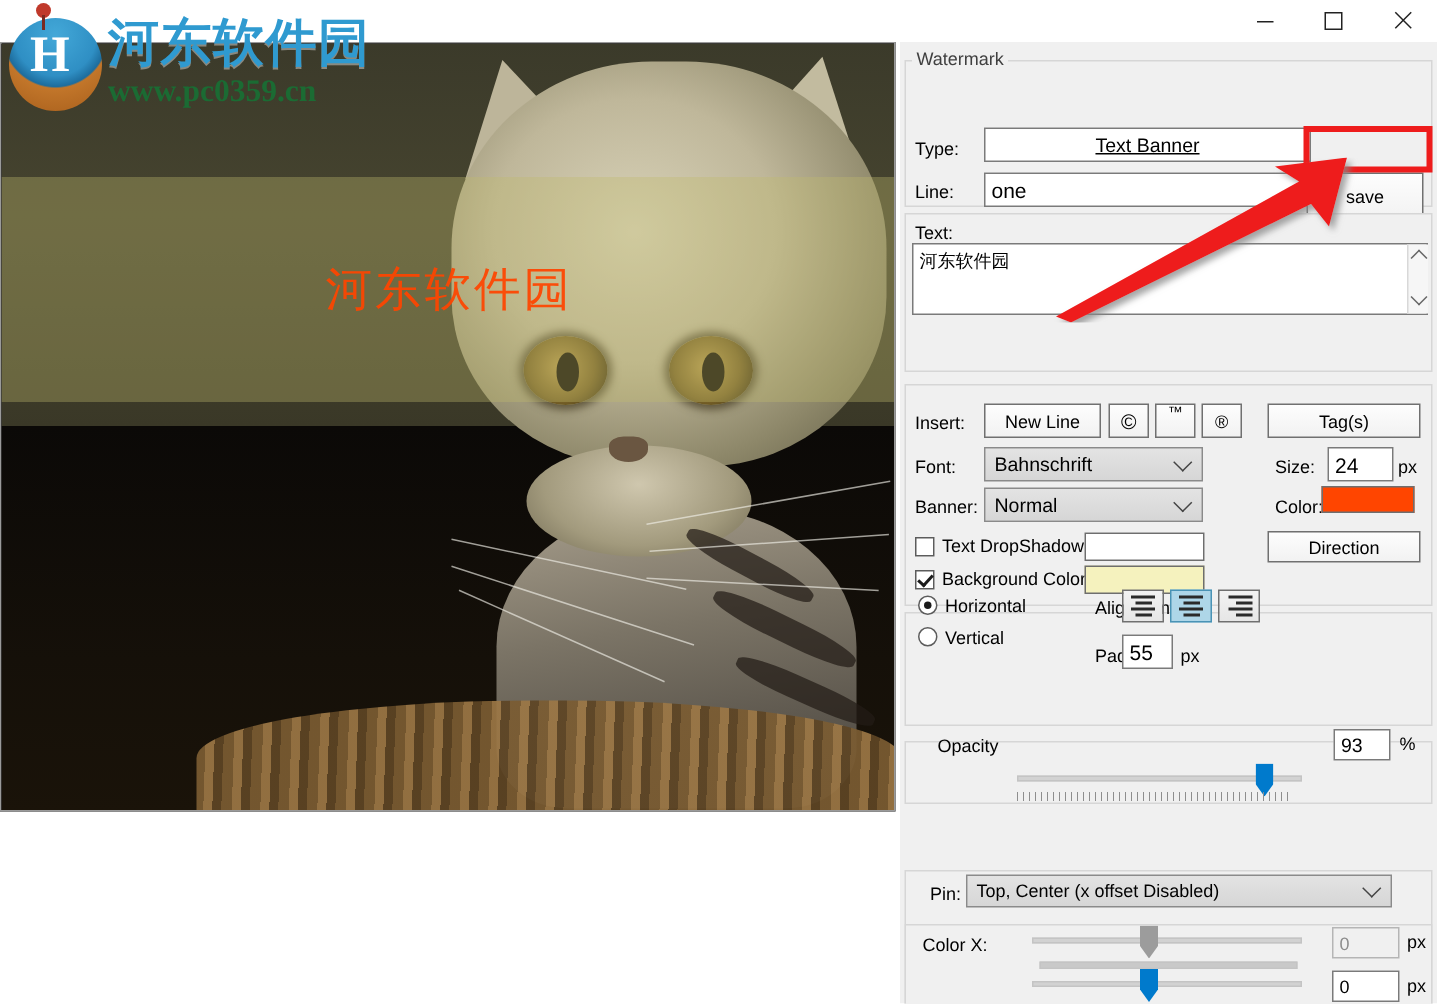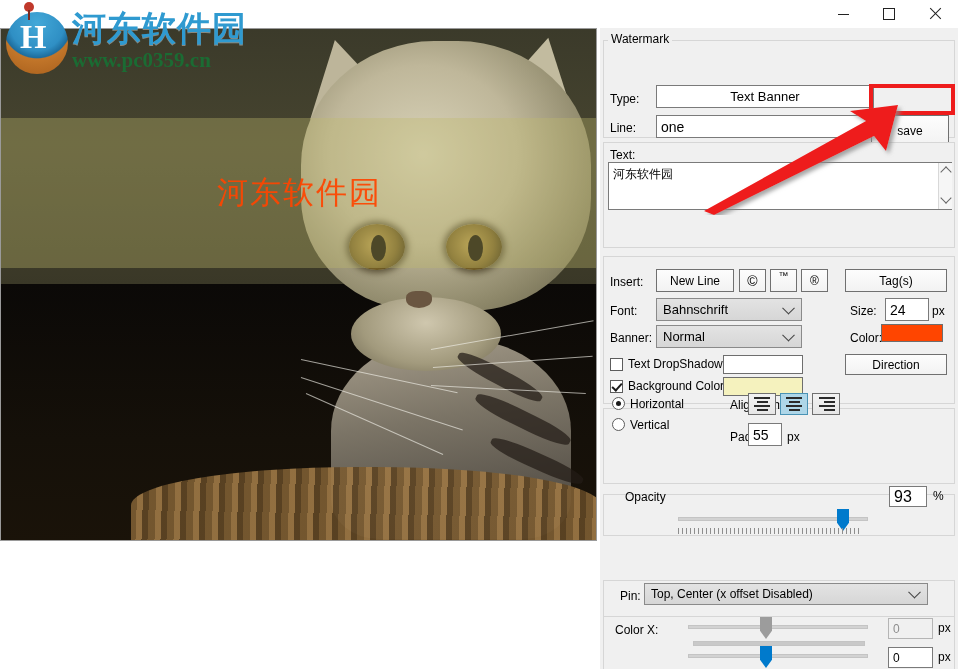--- a/index.html
+++ b/index.html
@@ -200,33 +200,33 @@
   }
   .group {
     position: absolute;
     background: #f0f0f0;
     border: 1px solid #d6d6d6;
     box-sizing: border-box;
   }
   .group-title {
     position: absolute; left: 4px; top: -9px;
     background: #f0f0f0; padding: 0 3px;
-    font-size: 12px; color: #000000;
+    font-size: 12px; color: #404040;
   }
   .lbl { font-size: 12px; color: #000; }
 
   .tf {
     box-sizing: border-box;
     background: #ffffff;
     border: 1px solid #7a7a7a;
     font-size: 13px; color: #000;
     padding: 0 4px;
     display: flex; align-items: center;
   }
-  .tf.center { justify-content: center; }
+  .tf.center { justify-content: center; text-decoration: underline; }
   .tf.disabled { background: #f0f0f0; color: #8d8d8d; border-color: #b5b5b5; }
 
   .btn {
     box-sizing: border-box;
     background: linear-gradient(180deg,#fdfdfd 0%, #f2f2f2 100%);
     border: 1px solid #707070;
     font-size: 12px; color: #000;
     display: flex; align-items: center; justify-content: center;
   }
 
@@ -445,21 +445,21 @@
 
     <span class="lbl" style="position:absolute; left:130px; top:402px;">Padding:</span>
     <div class="tf" style="position:absolute; left:148px; top:395px; width:34px; height:23px; font-size:14px;">55</div>
     <span class="lbl" style="position:absolute; left:187px; top:402px;">px</span>
 
     <div class="group" style="left:3px; top:466px; width:352px; height:42px;"></div>
     <span class="lbl" style="position:absolute; left:25px; top:462px;">Opacity</span>
     <div class="slider-track" style="left:78px; top:489px; width:190px;"></div>
     <div class="slider-thumb" style="left:237px; top:481px;"></div>
     <div class="tick-row" style="left:78px; top:500px; width:184px;"></div>
-    <div class="tf" style="position:absolute; left:289px; top:458px; width:38px; height:21px; font-size:16px;">93</div>
+    <div class="tf" style="position:absolute; left:289px; top:458px; width:38px; height:21px; font-size:13px;">93</div>
     <span class="lbl" style="position:absolute; left:333px; top:461px;">%</span>
 
     <div class="group" style="left:3px; top:552px; width:352px; height:89px;"></div>
     <span class="lbl" style="position:absolute; left:20px; top:561px;">Pin:</span>
     <div class="combo" style="position:absolute; left:44px; top:555px; width:284px; height:22px; font-size:12px;">
       <span>Top, Center (x offset Disabled)</span>
       <span class="chev"></span>
     </div>
 
     <div class="group" style="left:3px; top:588px; width:352px; height:81px;"></div>

